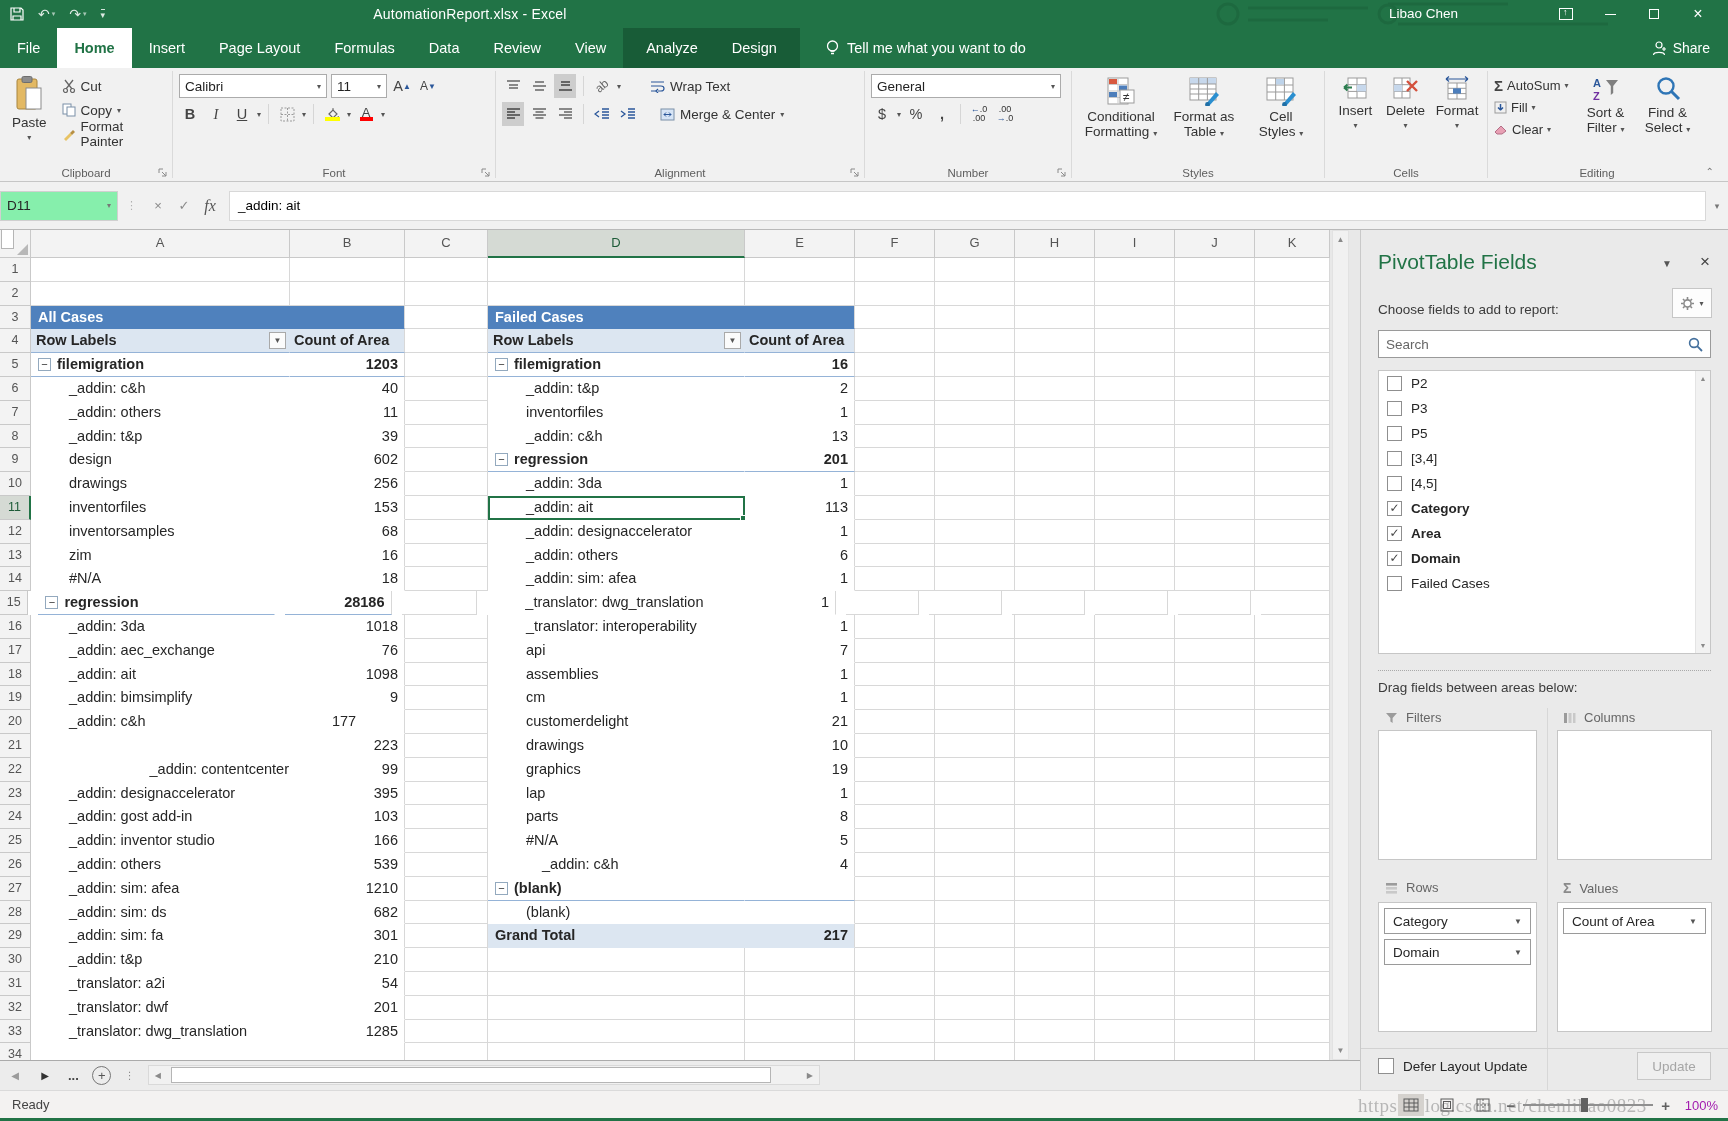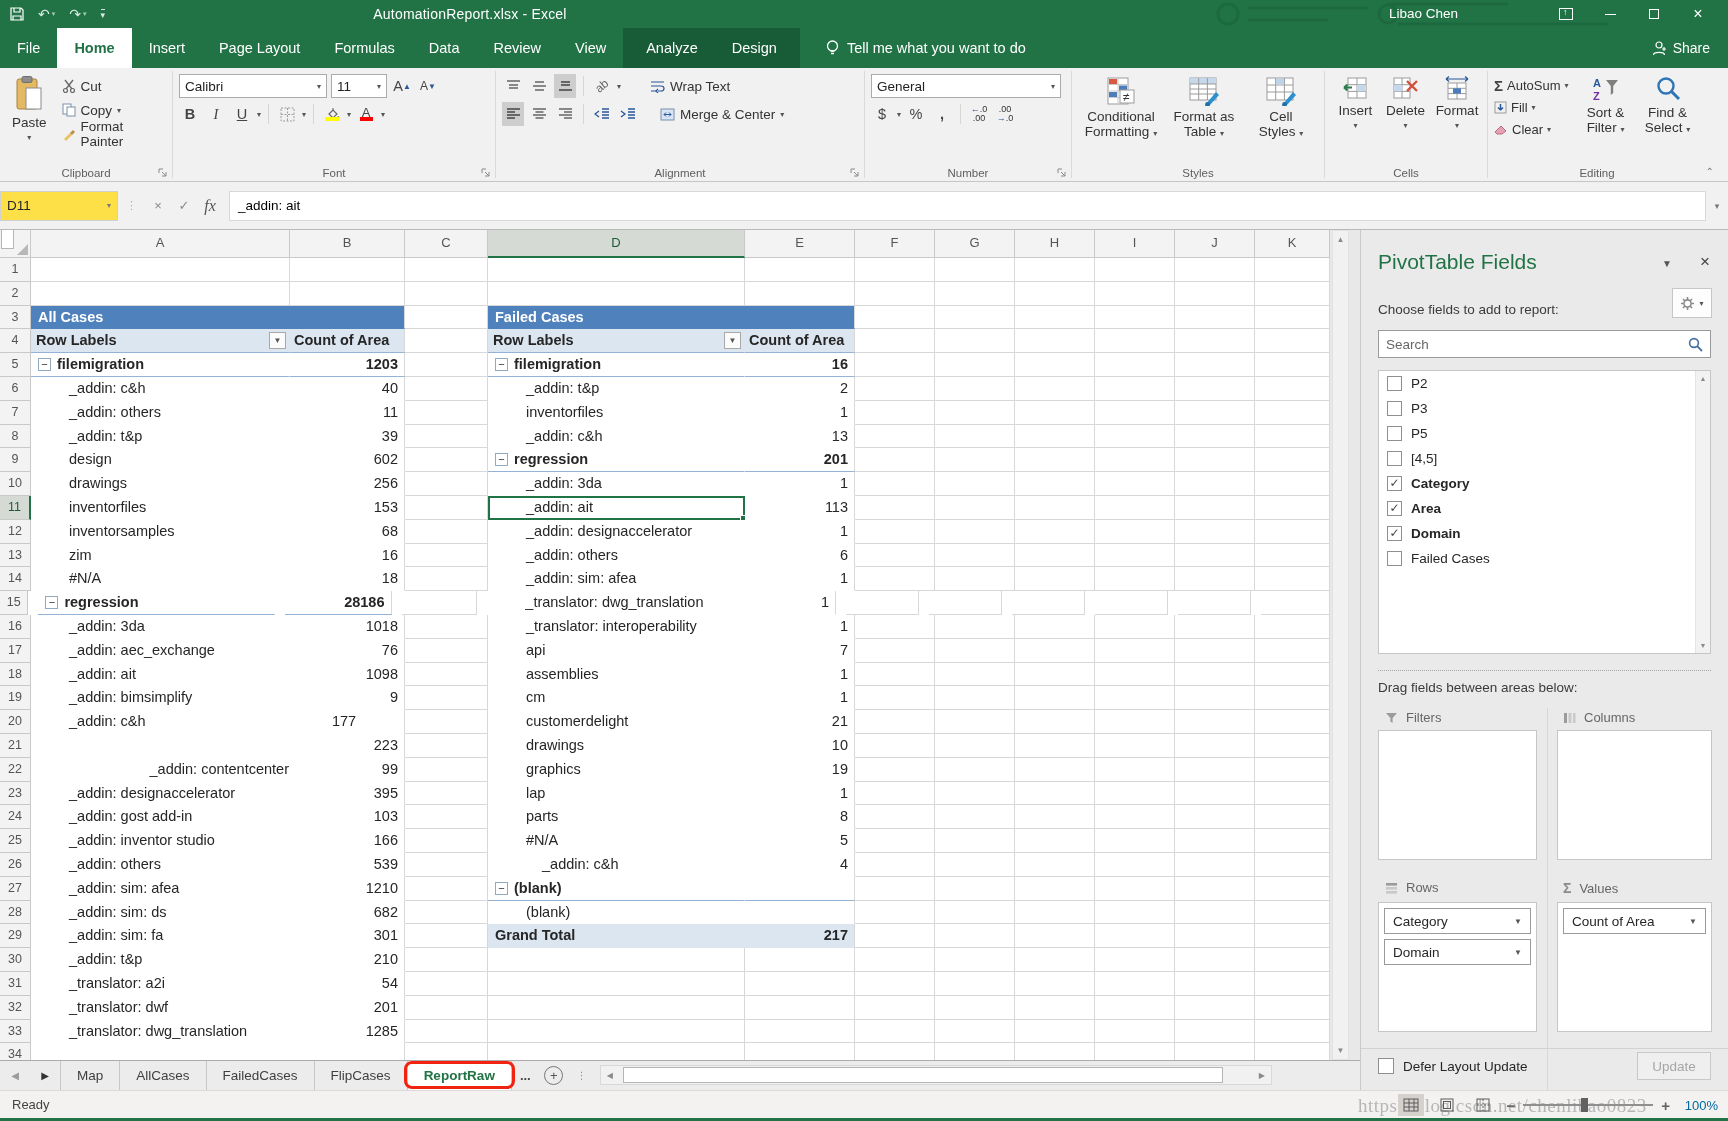--- a/index.html
+++ b/index.html
@@ -59,21 +59,21 @@
   .underbar-y{display:inline-block;width:15px;height:4px;background:#FFFF00;margin-top:-2px}
   .underbar-r{display:inline-block;width:13px;height:4px;background:#FF0000;margin-top:-2px}
   .bold-g{font-weight:bold}
   .ital-g{font-style:italic;font-family:"Liberation Serif",serif}
   .und-g{text-decoration:underline}
   .two13{font-size:13px;line-height:15.5px;color:#333;text-align:center}
   .editrow{display:flex;align-items:center;gap:4px;font-size:13px;color:#333;height:22px}
 
   
   #formulabar{left:0;top:182px;width:1728px;height:48px;background:#F1F1F1;border-bottom:1px solid #B9B9B9;display:flex;align-items:center;z-index:1}
-  #namebox{width:118px;height:30px;background:#fde047;border:1px solid #D0D0D0;display:flex;align-items:center;justify-content:space-between;padding:0 6px;font-size:13.5px;margin-left:0}
+  #namebox{width:118px;height:30px;background:#86efac;border:1px solid #D0D0D0;display:flex;align-items:center;justify-content:space-between;padding:0 6px;font-size:13.5px;margin-left:0}
   #namebox .caret{color:#777}
   #fb-dots{color:#B0B0B0;font-size:11px;margin:0 8px;letter-spacing:0}
   .fbbtn{width:26px;height:30px;display:flex;align-items:center;justify-content:center;color:#8A8A8A;font-size:13px}
   #fx{font-family:"Liberation Serif",serif;font-style:italic;font-size:16px;color:#555}
   #fb-field{flex:1;height:30px;background:#fff;border:1px solid #D8D8D8;display:flex;align-items:center;padding-left:8px;font-size:13.5px;color:#000;margin-left:6px}
   #fb-exp{width:22px;text-align:center;color:#777;font-size:9px}
 
   
   #sheet{left:0;top:230px;width:1330px;height:830px;background:#fff;overflow:hidden}
   #col-headers{display:flex;height:28px;background:var(--hdrbg)}
@@ -130,21 +130,21 @@
   
   #statusbar{left:0;top:1090px;width:1728px;height:28px;background:#F3F2F1;border-top:1px solid #DADADA;z-index:2}
   #ready{position:absolute;left:12px;top:6px;font-size:13px;color:#444}
   #watermark{position:absolute;left:1358px;top:4px;font-family:"Liberation Serif",serif;font-size:19px;color:#A8A8A8;opacity:.8;letter-spacing:.5px;z-index:1;white-space:nowrap}
   #statusright{position:absolute;right:10px;top:0;height:28px;display:flex;align-items:center;gap:10px;z-index:2}
   .viewbtn{width:26px;height:22px;display:flex;align-items:center;justify-content:center}
   .viewbtn.active{background:#D5D2CE}
   #zoomwrap{display:flex;align-items:center;gap:8px}
   #zslider{position:relative;width:130px;height:2px;background:#8F8F8F}
   #zthumb{position:absolute;left:58px;top:-6px;width:7px;height:14px;background:#616161}
-  #zoomlvl{font-size:13px;color:#0369a1;min-width:38px;text-align:right}
+  #zoomlvl{font-size:13px;color:#a21caf;min-width:38px;text-align:right}
   .zbtn{color:#616161;font-size:15px;font-weight:bold}
   #greenstrip{left:0;top:1118px;width:1728px;height:3px;background:var(--green)}
 
   
   #panel{left:1360px;top:230px;width:368px;height:860px;background:var(--panel);border-left:1px solid #C9C9C9;z-index:1}
   #panel-title{position:absolute;left:17px;top:20px;font-size:21px;color:var(--green)}
   #panel-caret{position:absolute;right:56px;top:28px;color:#555;font-size:10px}
   #panel-close{position:absolute;right:18px;top:22px;color:#444;font-size:17px}
   #choose-line{position:absolute;left:17px;top:72px;font-size:13.5px;color:#3B3B3B}
   #gearbtn{position:absolute;right:16px;top:58px;width:40px;height:30px;background:#FDFDFD;border:1px solid var(--boxbrd);display:flex;align-items:center;justify-content:center;gap:4px;color:#777}
@@ -1107,38 +1107,20 @@
 <div class="abs" id="rightstrip"></div>
 <div class="abs" id="vscroll">
   <div class="sarrow">▲</div>
   <div class="sarrow down">▼</div>
 </div>
 <div class="abs" id="vthumb"></div>
 
 <div class="abs" id="tabbar">
   <div class="navarr">◀</div>
   <div class="navarr dark">▶</div>
-  <div id="sheet-tabs">
-      <div class="stab">
-        <span>Map</span>
-      </div>
-      <div class="stab">
-        <span>AllCases</span>
-      </div>
-      <div class="stab">
-        <span>FailedCases</span>
-      </div>
-      <div class="stab">
-        <span>FlipCases</span>
-      </div>
-      <div class="stab active">
-        <span>ReportRaw</span>
-        <i class="annot"></i>
-      </div>
-    </div>
   <div id="tab-overflow">...</div>
   <div id="newsheet">
       <i>+</i>
     </div>
   <div id="tb-dots">⋮</div>
   <div id="hscroll">
     <div class="sarrow">◀</div>
     <div id="hthumb"></div>
     <div class="sarrow right">▶</div>
   </div>
@@ -1206,20 +1188,24 @@
         <div class="fitem">
           <span class="cb"></span>
           <span class="flbl">P3</span>
         </div>
         <div class="fitem">
           <span class="cb"></span>
           <span class="flbl">P5</span>
         </div>
         <div class="fitem">
           <span class="cb"></span>
+          <span class="flbl">[3,4]</span>
+        </div>
+        <div class="fitem">
+          <span class="cb"></span>
           <span class="flbl">[4,5]</span>
         </div>
         <div class="fitem">
           <span class="cb on">✓</span>
           <span class="flbl bold">Category</span>
         </div>
         <div class="fitem">
           <span class="cb on">✓</span>
           <span class="flbl bold">Area</span>
         </div>

